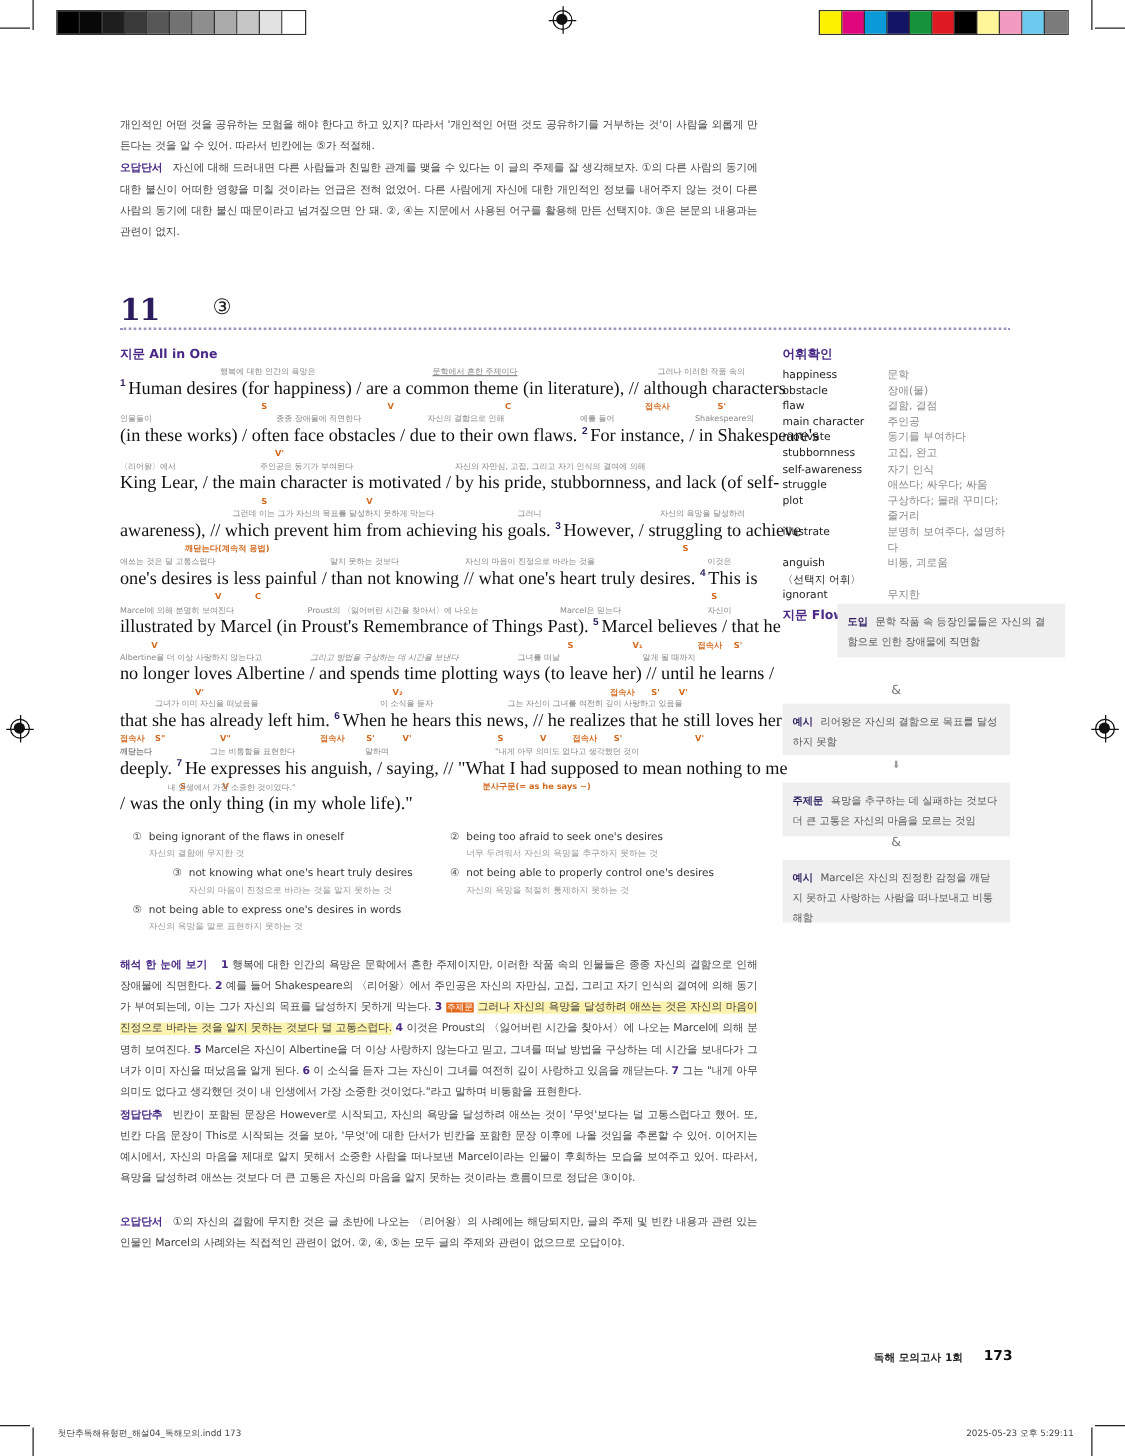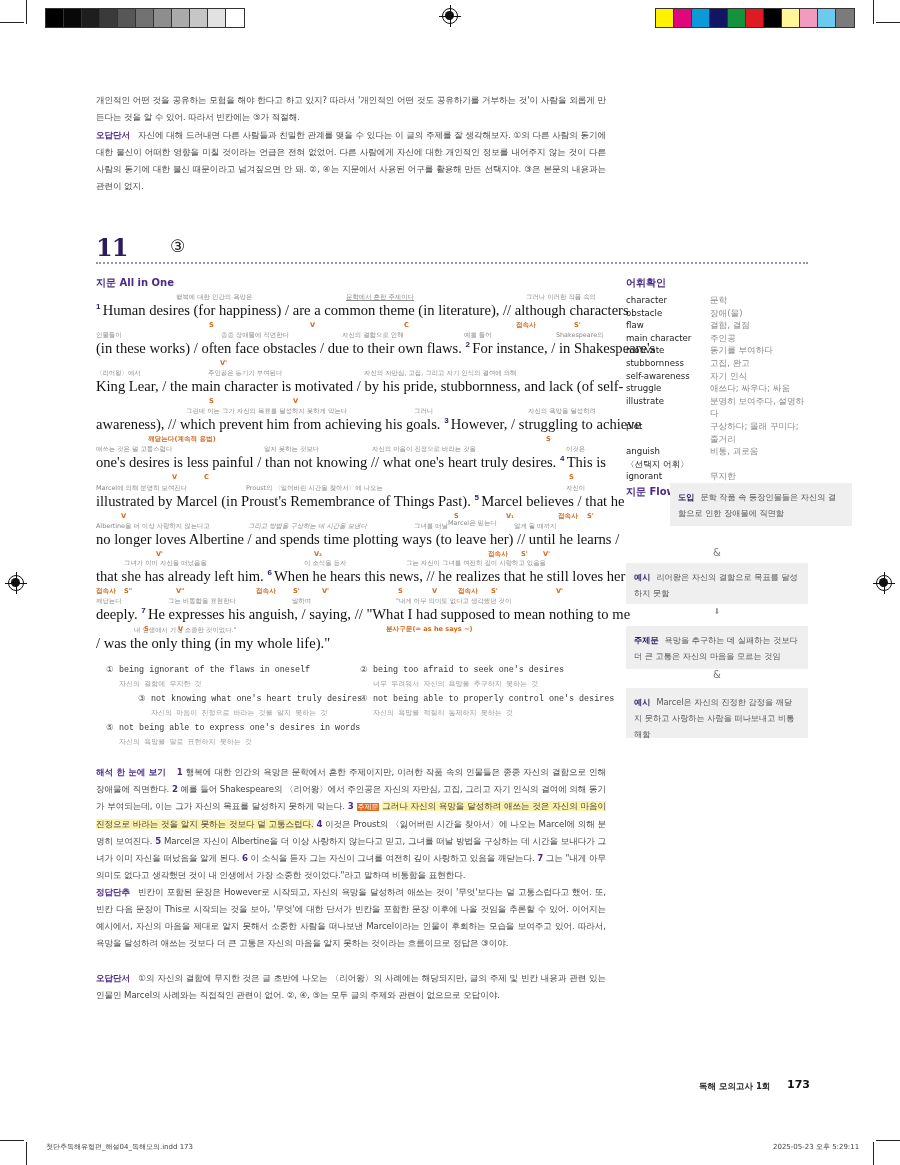--- a/index.html
+++ b/index.html
@@ -28,21 +28,21 @@
   .sec-title { position: absolute; font-size: 10px; font-weight: bold; color: #4a2a86; }
 
   
   .pline { position: absolute; left: 96px; width: 510px; }
   .gloss { position: absolute; font-size: 6.4px; color: #888; white-space: nowrap; top: 0; }
   .eng { position: absolute; top: 9px; left: 0; width: 510px; font-family: "Liberation Serif", "DejaVu Serif", serif; font-size: 14.6px; color: #111; white-space: nowrap; text-align: justify; text-align-last: justify; }
   .eng sup { font-family: "Liberation Sans", sans-serif; font-size: 8px; color: #2b1c5e; font-weight: bold; }
   .role { position: absolute; font-size: 6.6px; color: #d2691e; font-weight: bold; top: 28px; white-space: nowrap; }
 
   
-  .opt { position: absolute; font-size: 8.4px; color: #333; font-family: Liberation Mono, monospace; }
+  .opt { position: absolute; font-size: 8.4px; color: #333; }
   .opt .k { font-size: 7px; color: #999; display: block; margin-top: 4px; margin-left: 13px; }
   .opt .num { display: inline-block; width: 13px; color: #555; }
 
   
   .vocab { position: absolute; left: 626px; top: 294px; width: 182px; font-size: 8.6px; }
   .vrow { display: flex; line-height: 12.6px; }
   .vrow .en { width: 84px; color: #222; }
   .vrow .ko { flex: 1; color: #888; }
   .flow-box { position: absolute; left: 626px; width: 182px; background: #efefef; font-size: 8.2px; line-height: 16px; color: #555; padding: 6px 8px; }
   .flow-box b { color: #2b1c5e; margin-right: 6px; }
@@ -155,21 +155,21 @@
       <span class="gloss" style="left: 276px;">자신의 마음이 진정으로 바라는 것을</span>
       <span class="gloss" style="left: 470px;">이것은</span>
       <div class="eng">one's desires is less painful / than not knowing // what one's heart truly desires. <sup>4 </sup>This is</div>
       <span class="role" style="left: 76px;">V</span>
       <span class="role" style="left: 108px;">C</span>
       <span class="role" style="left: 473px;">S</span>
     </div>
     <div class="pline" style="top: 484px; height: 36px;">
       <span class="gloss" style="left: 0px;">Marcel에 의해 분명히 보여진다</span>
       <span class="gloss" style="left: 150px;">Proust의 〈잃어버린 시간을 찾아서〉에 나오는</span>
-      <span class="gloss" style="left: 352px; margin-top: 35px;">Marcel은 믿는다</span>
+      <span class="gloss" style="left: 352px;">Marcel은 믿는다</span>
       <span class="gloss" style="left: 470px;">자신이</span>
       <div class="eng">illustrated by Marcel (in Proust's Remembrance of Things Past). <sup>5 </sup>Marcel believes / that he</div>
       <span class="role" style="left: 25px;">V</span>
       <span class="role" style="left: 358px;">S</span>
       <span class="role" style="left: 410px;">V₁</span>
       <span class="role" style="left: 462px;">접속사</span>
       <span class="role" style="left: 491px;">S'</span>
     </div>
     <div class="pline" style="top: 522px; height: 36px;">
       <span class="gloss" style="left: 0px;">Albertine을 더 이상 사랑하지 않는다고</span>
@@ -194,21 +194,21 @@
       <span class="role" style="left: 160px;">접속사</span>
       <span class="role" style="left: 197px;">S'</span>
       <span class="role" style="left: 226px;">V'</span>
       <span class="role" style="left: 302px;">S</span>
       <span class="role" style="left: 336px;">V</span>
       <span class="role" style="left: 362px;">접속사</span>
       <span class="role" style="left: 395px;">S'</span>
       <span class="role" style="left: 460px;">V'</span>
     </div>
     <div class="pline" style="top: 597px; height: 36px;">
-      <span class="gloss" style="left: 0px;">깨닫는다</span>
+      <span class="gloss" style="left: 0px; font-weight: bold;">깨닫는다</span>
       <span class="gloss" style="left: 72px;">그는 비통함을 표현한다</span>
       <span class="gloss" style="left: 196px;">말하며</span>
       <span class="gloss" style="left: 300px;">"내게 아무 의미도 없다고 생각했던 것이</span>
       <div class="eng">deeply. <sup>7 </sup>He expresses his anguish, / saying, // "What I had supposed to mean nothing to me</div>
       <span class="role" style="left: 48px;">S</span>
       <span class="role" style="left: 82px;">V</span>
       <span class="role" style="left: 290px;">분사구문(= as he says ~)</span>
     </div>
     <div class="pline" style="top: 626px; height: 36px;">
       <span class="gloss" style="left: 38px;">내 인생에서 가장 소중한 것이었다."</span>
@@ -239,21 +239,21 @@
 <div class="para" style="top:884px">
   <b class="tag">정답단추</b><span>빈칸이 포함된 문장은 However로 시작되고, 자신의 욕망을 달성하려 애쓰는 것이 '무엇'보다는 덜 고통스럽다고 했어. 또, 빈칸 다음 문장이 This로 시작되는 것을 보아, '무엇'에 대한 단서가 빈칸을 포함한 문장 이후에 나올 것임을 추론할 수 있어. 이어지는 예시에서, 자신의 마음을 제대로 알지 못해서 소중한 사람을 떠나보낸 Marcel이라는 인물이 후회하는 모습을 보여주고 있어. 따라서, 욕망을 달성하려 애쓰는 것보다 더 큰 고통은 자신의 마음을 알지 못하는 것이라는 흐름이므로 정답은 ③이야.</span>
 </div>
 <div class="para" style="top:970px">
   <b class="tag">오답단서</b><span>①의 자신의 결함에 무지한 것은 글 초반에 나오는 〈리어왕〉의 사례에는 해당되지만, 글의 주제 및 빈칸 내용과 관련 있는 인물인 Marcel의 사례와는 직접적인 관련이 없어. ②, ④, ⑤는 모두 글의 주제와 관련이 없으므로 오답이야.</span>
 </div>
 
 <div class="sec-title" style="left:626px;top:276px">어휘확인</div>
 <div class="vocab" id="vocab">
     <div class="vrow">
-      <span class="en">character</span>
+      <span class="en">happiness</span>
       <span class="ko">문학</span>
     </div>
     <div class="vrow">
       <span class="en">obstacle</span>
       <span class="ko">장애(물)</span>
     </div>
     <div class="vrow">
       <span class="en">flaw</span>
       <span class="ko">결함, 결점</span>
     </div>
@@ -271,26 +271,26 @@
     </div>
     <div class="vrow">
       <span class="en">self-awareness</span>
       <span class="ko">자기 인식</span>
     </div>
     <div class="vrow">
       <span class="en">struggle</span>
       <span class="ko">애쓰다; 싸우다; 싸움</span>
     </div>
     <div class="vrow">
+      <span class="en">plot</span>
+      <span class="ko">구상하다; 몰래 꾸미다; 줄거리</span>
+    </div>
+    <div class="vrow">
       <span class="en">illustrate</span>
       <span class="ko">분명히 보여주다, 설명하다</span>
-    </div>
-    <div class="vrow">
-      <span class="en">plot</span>
-      <span class="ko">구상하다; 몰래 꾸미다; 줄거리</span>
     </div>
     <div class="vrow">
       <span class="en">anguish</span>
       <span class="ko">비통, 괴로움</span>
     </div>
     <div class="vrow">
       <span class="en">〈선택지 어휘〉</span>
       <span class="ko"></span>
     </div>
     <div class="vrow">

